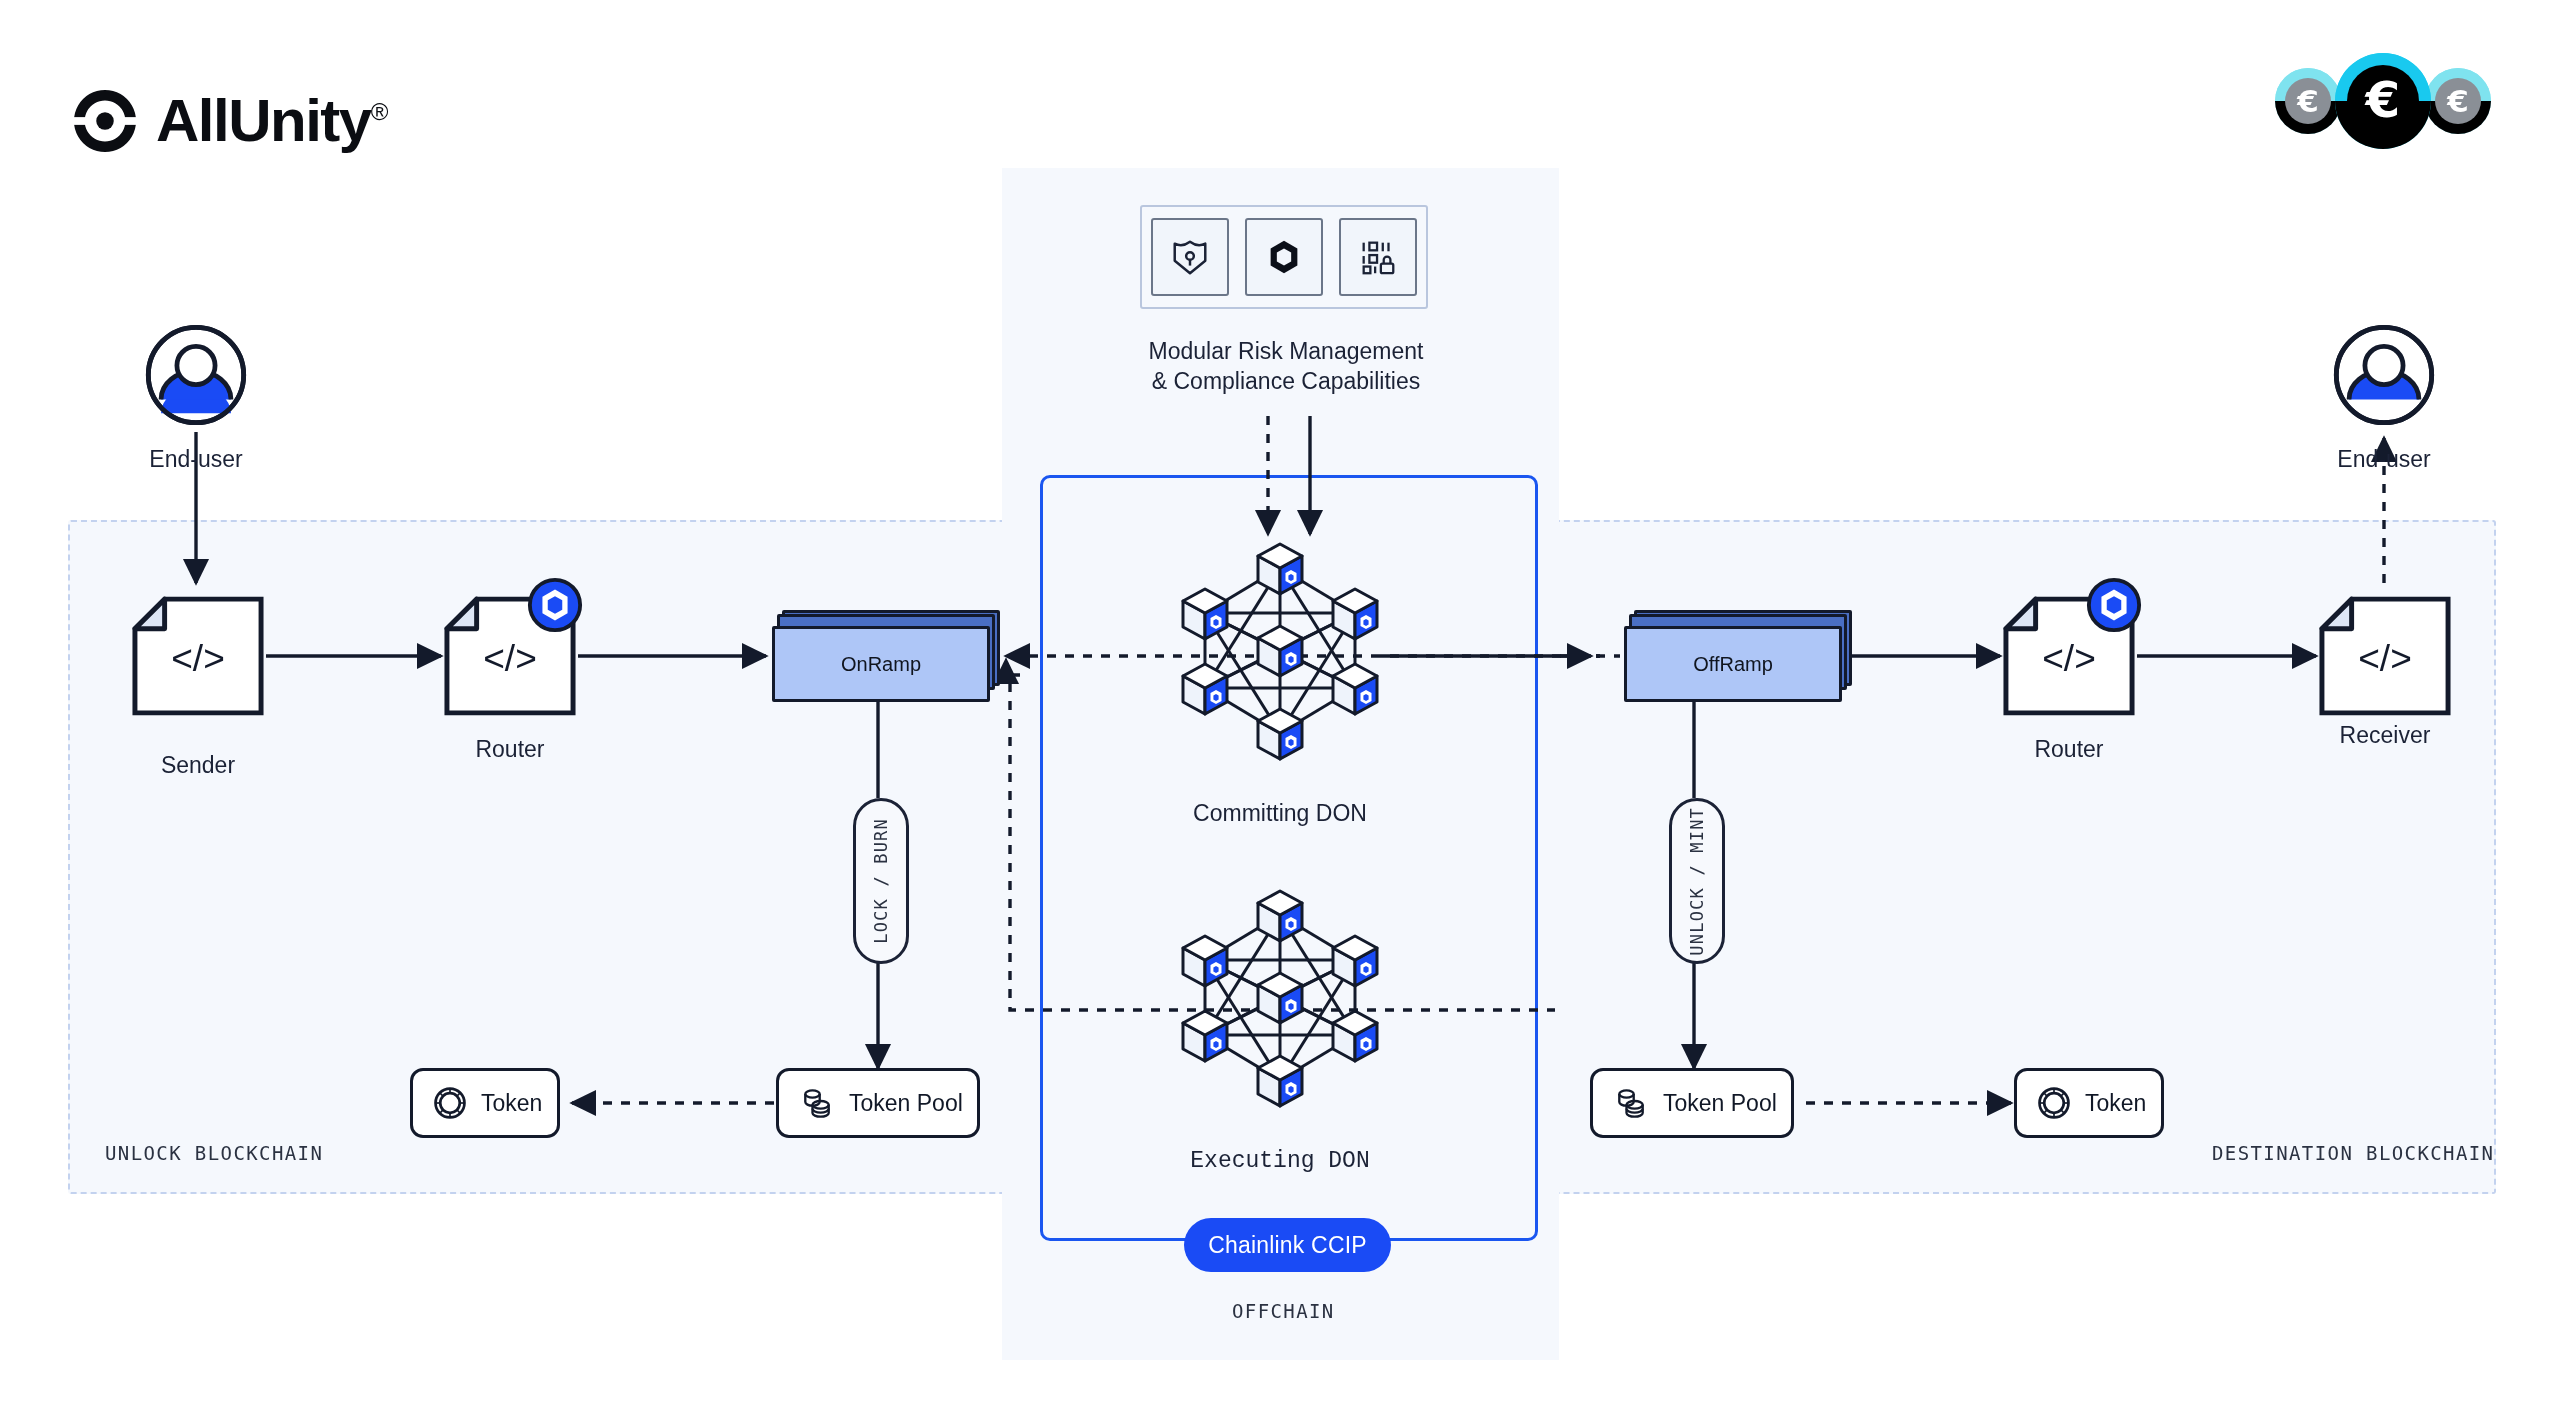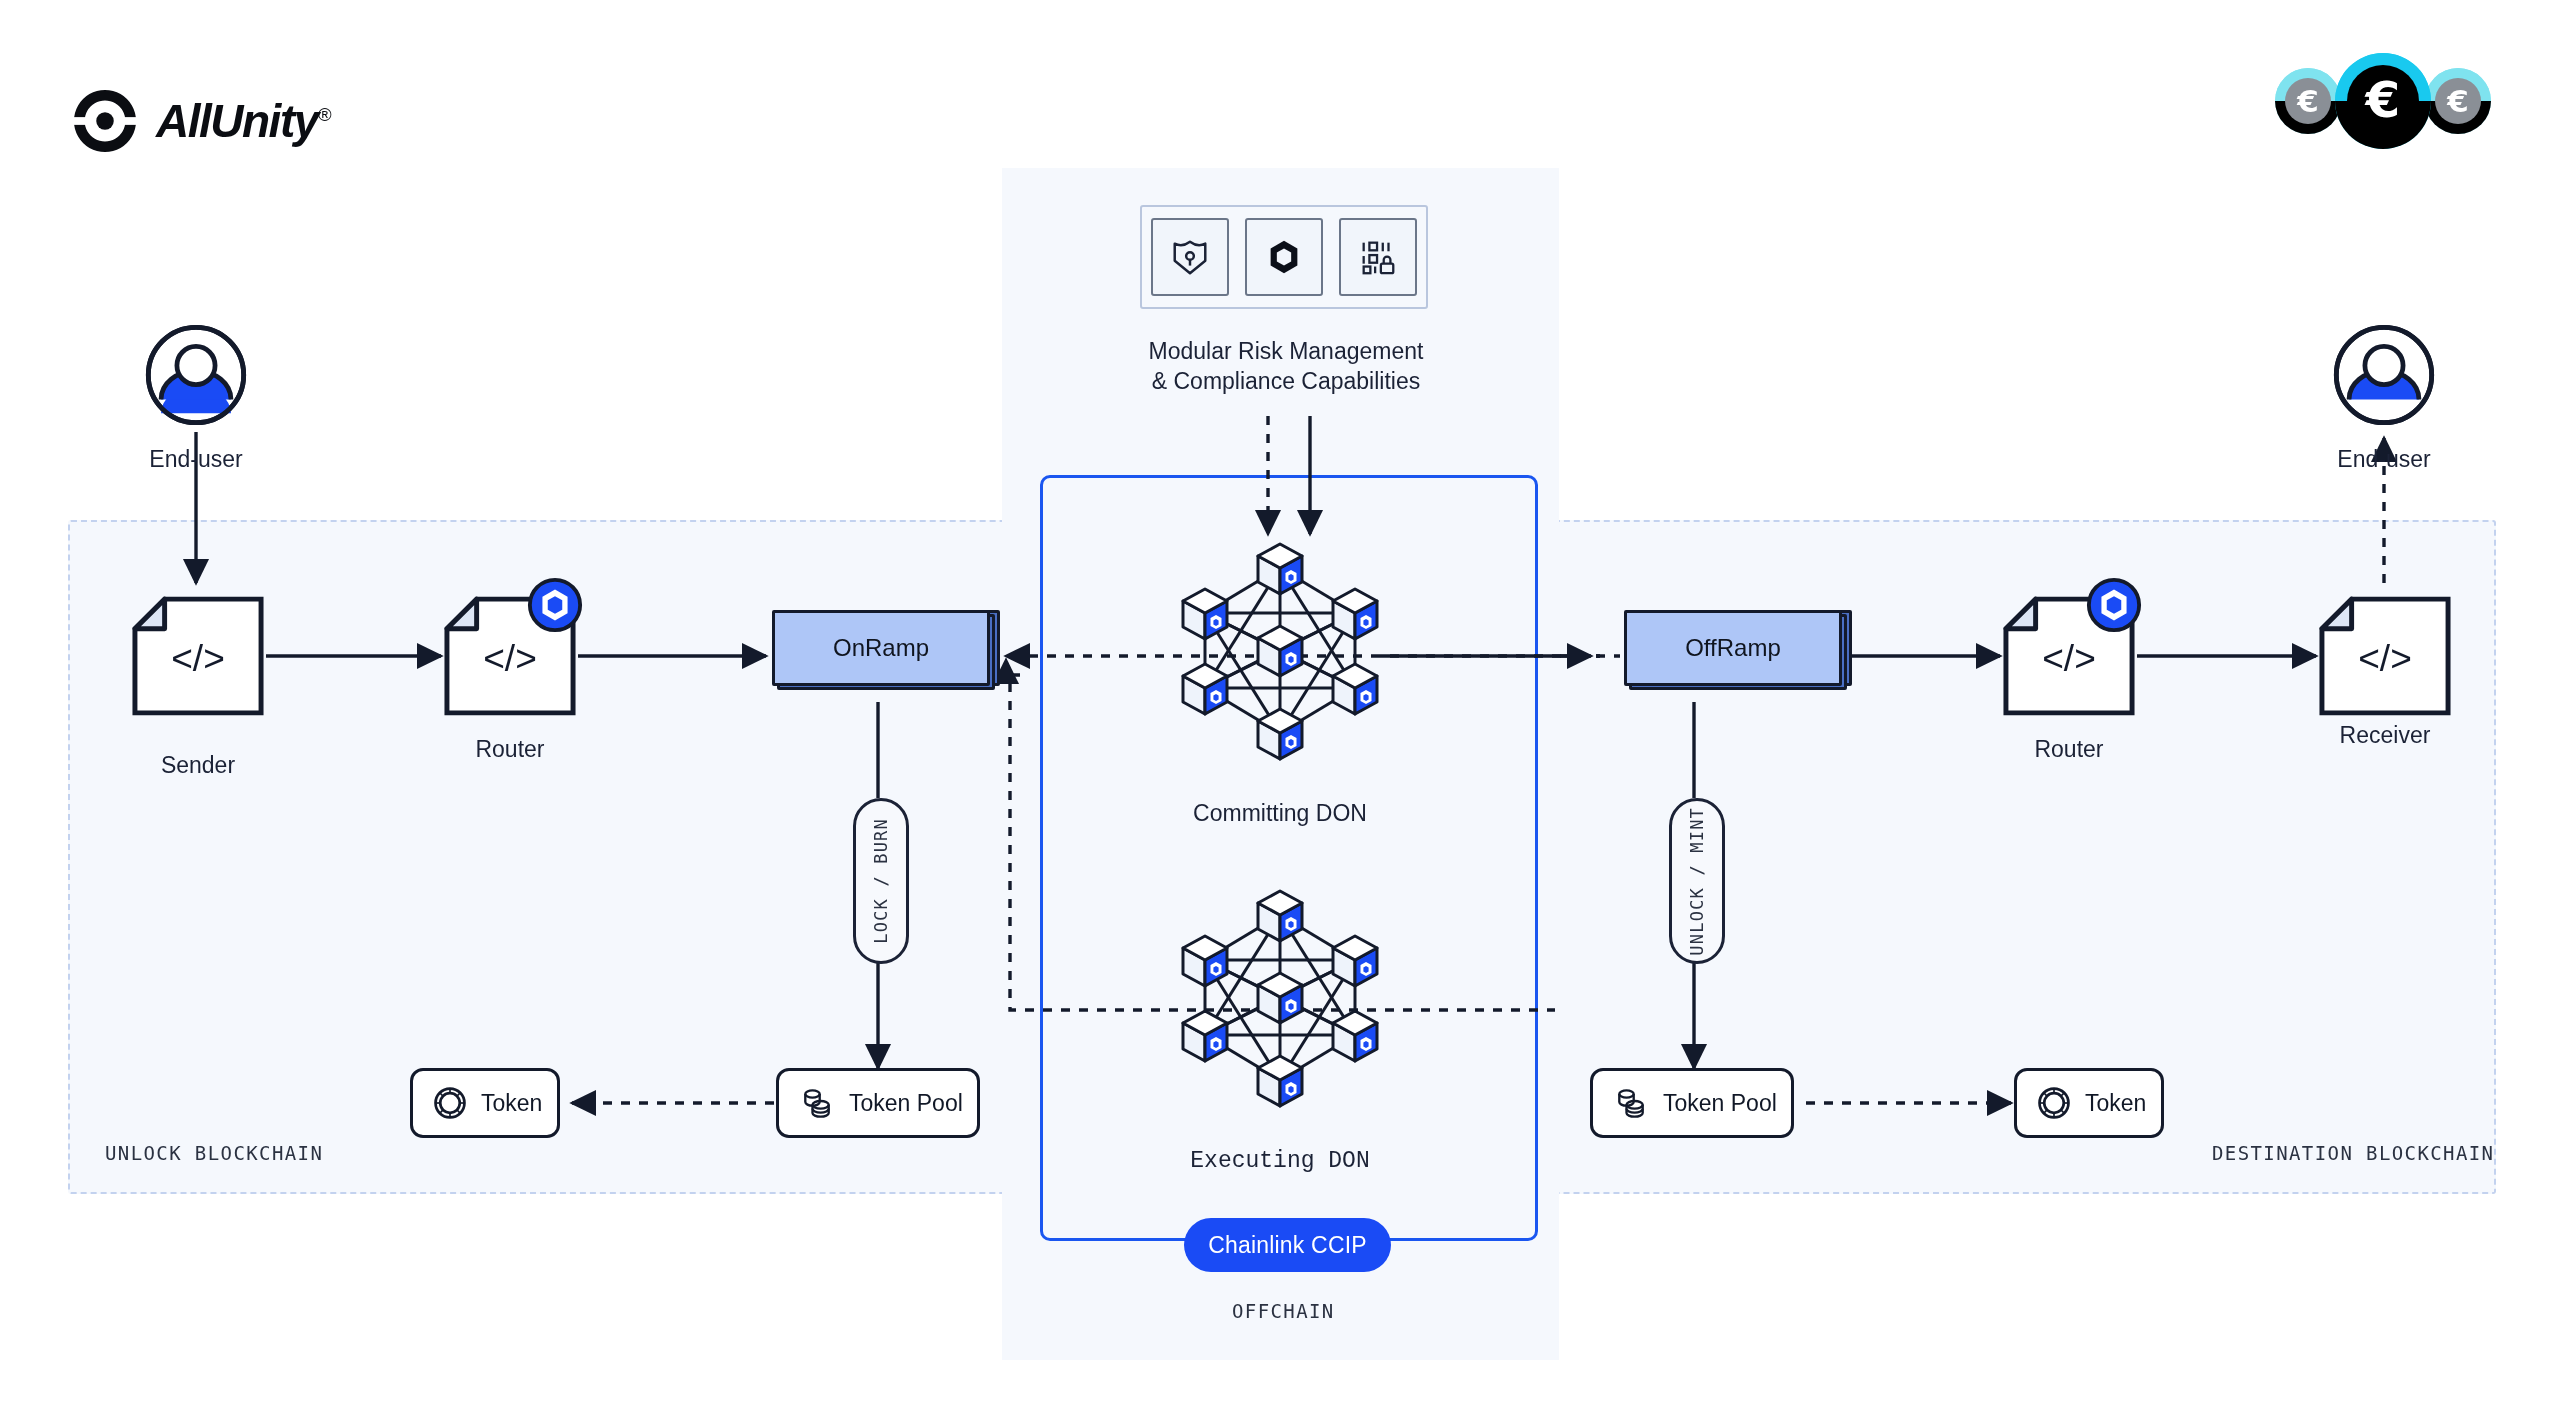--- a/index.html
+++ b/index.html
@@ -15,22 +15,22 @@
     height:1406px;
     background:#ffffff;
     overflow:hidden;
   }
   .abs{position:absolute;}
 
   
   #logo{left:72px;top:88px;display:flex;align-items:center;gap:18px;}
   #logo .mark{width:66px;height:66px;}
   #logo .word{
-    font-size:46px;font-weight:700;letter-spacing:-1.5px;color:#0b0d12;
-    line-height:1;white-space:nowrap;font-style:italic;
+    font-size:60px;font-weight:700;letter-spacing:-1.5px;color:#0b0d12;
+    line-height:1;white-space:nowrap;
   }
   #logo .word sup{font-size:0.40em;vertical-align:super;font-weight:400;letter-spacing:0;}
 
   
   #coins{right:62px;top:46px;width:230px;height:110px;}
 
   
   .zone{
     border:2px dashed #c3d2ef;
     background:#f5f8fd;
@@ -75,22 +75,22 @@
     font-size:23px;color:#1b2236;text-align:center;white-space:nowrap;
   }
 
   
   .avatar{width:106px;height:106px;}
 
   
   .ramp{width:222px;height:78px;}
   .ramp .back2{position:absolute;left:10px;top:0;width:212px;height:70px;background:#4a6fc4;border:3px solid #131a2b;border-radius:2px;}
   .ramp .back1{position:absolute;left:5px;top:4px;width:212px;height:70px;background:#4a6fc4;border:3px solid #131a2b;border-radius:2px;}
-  .ramp .front{position:absolute;left:0;top:0;width:212px;height:70px;background:#aec6f7;border:3px solid #131a2b;border-radius:2px;
-    display:flex;align-items:center;justify-content:center;font-size:24px;color:#10151f;}
+  .ramp .front{position:absolute;left:0;top:16px;width:212px;height:70px;background:#aec6f7;border:3px solid #131a2b;border-radius:2px;
+    display:flex;align-items:center;justify-content:center;font-size:20px;color:#10151f;}
 
   
   .tbox{
     height:70px;background:#ffffff;border:3px solid #131a2b;border-radius:13px;
     display:flex;align-items:center;gap:14px;padding:0 20px;box-sizing:border-box;
   }
   .tbox .tlabel{font-size:23px;color:#111827;white-space:nowrap;}
 
   
   .capsule{

